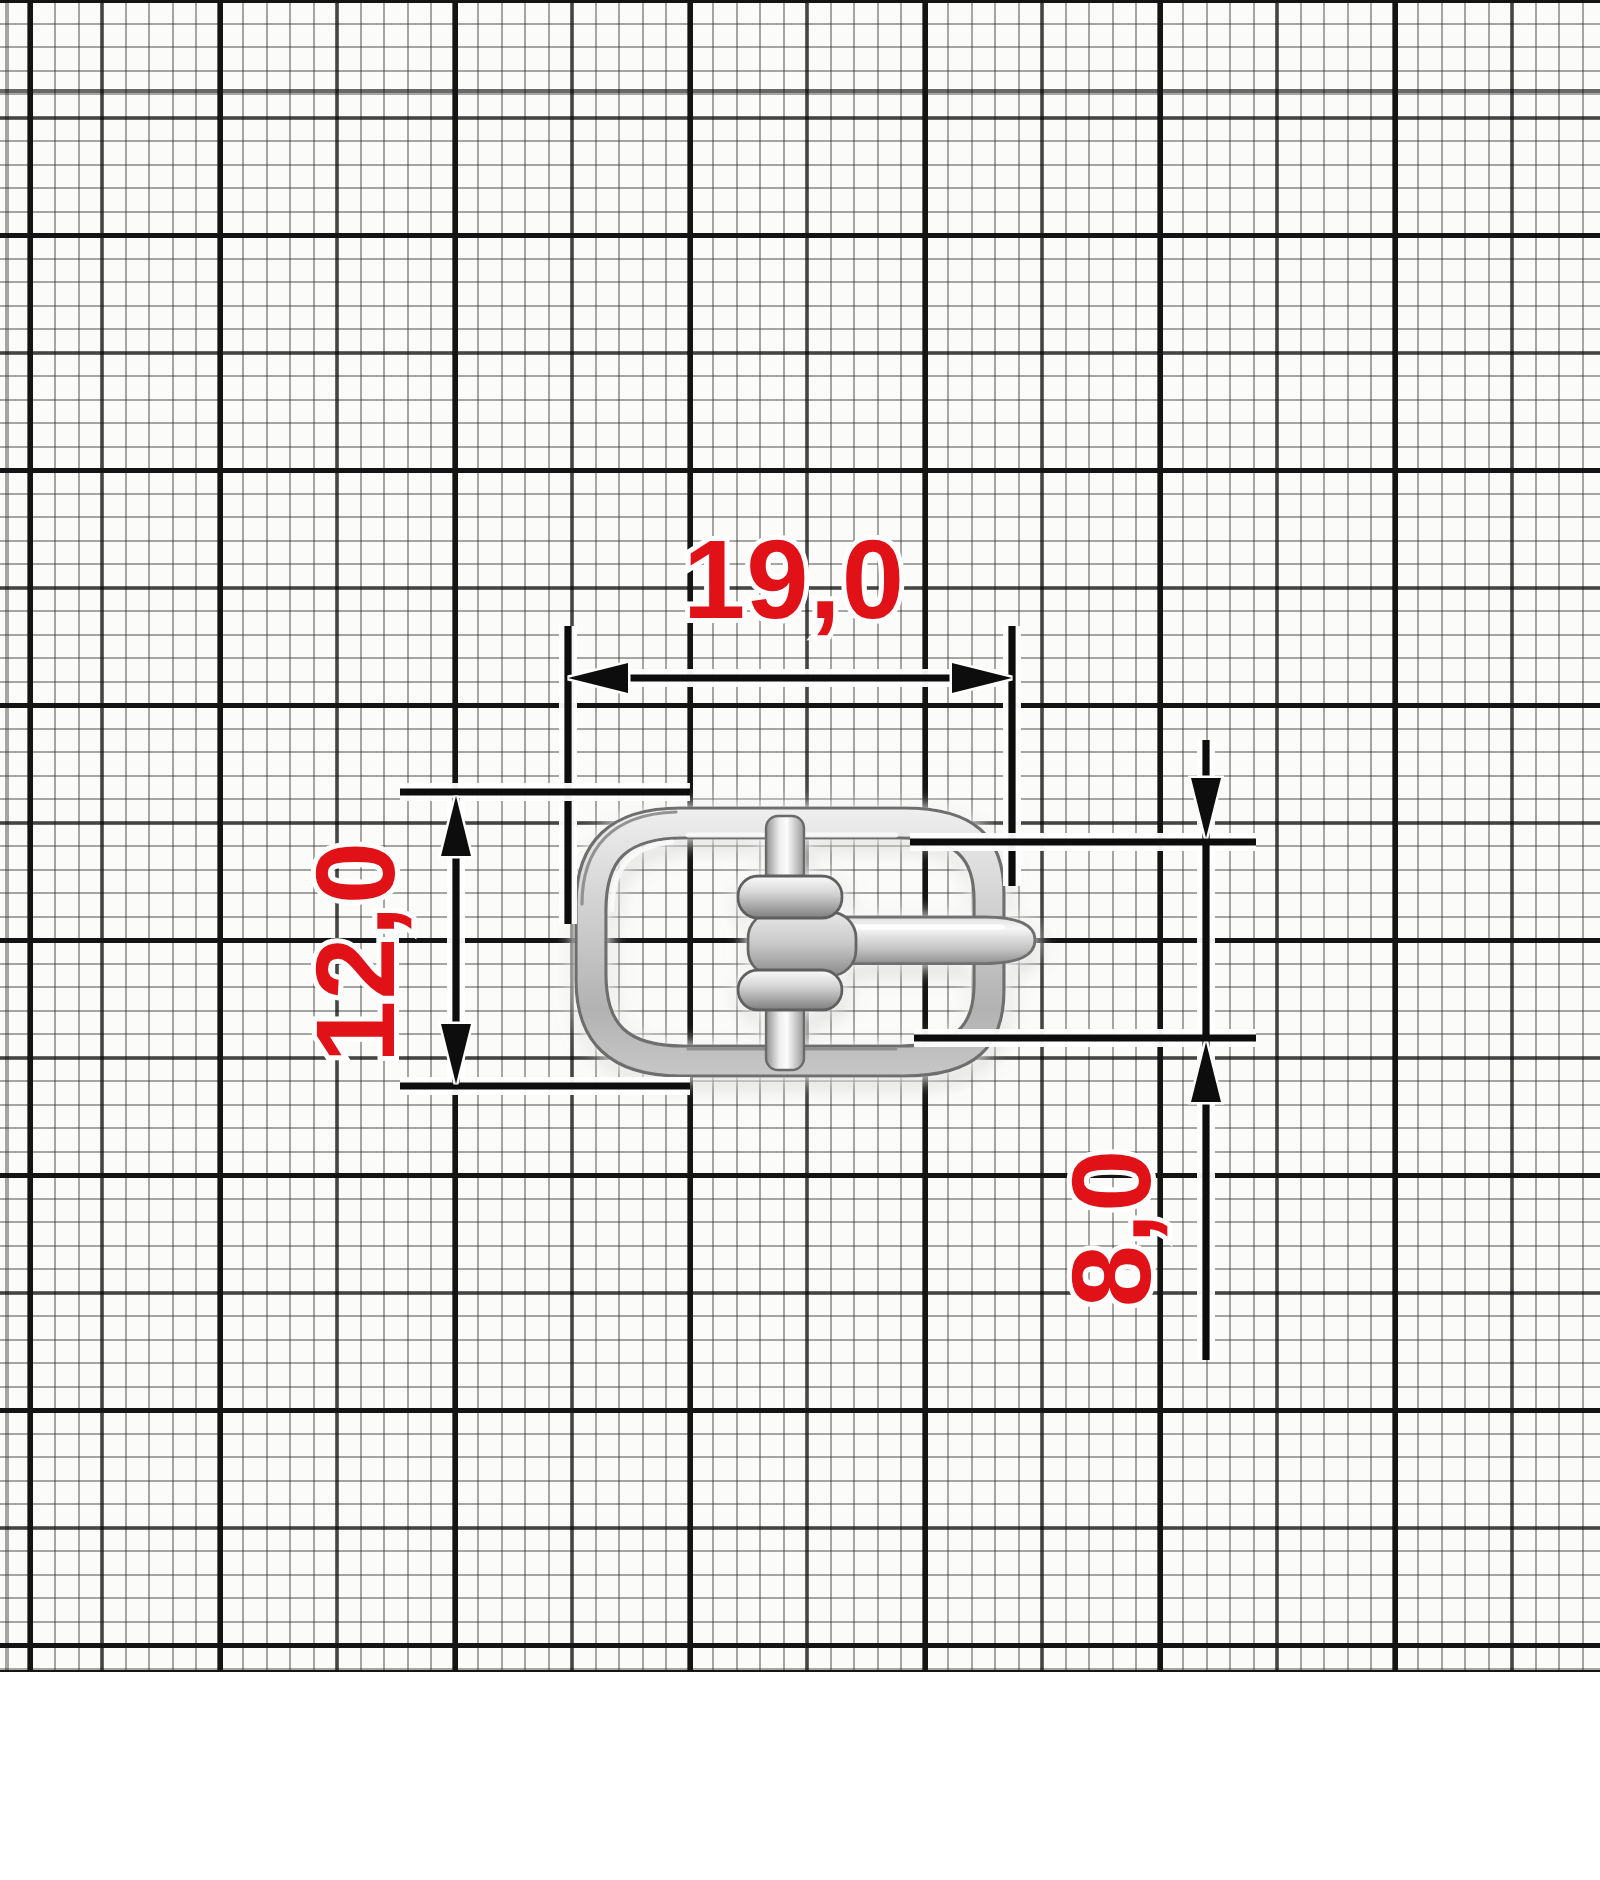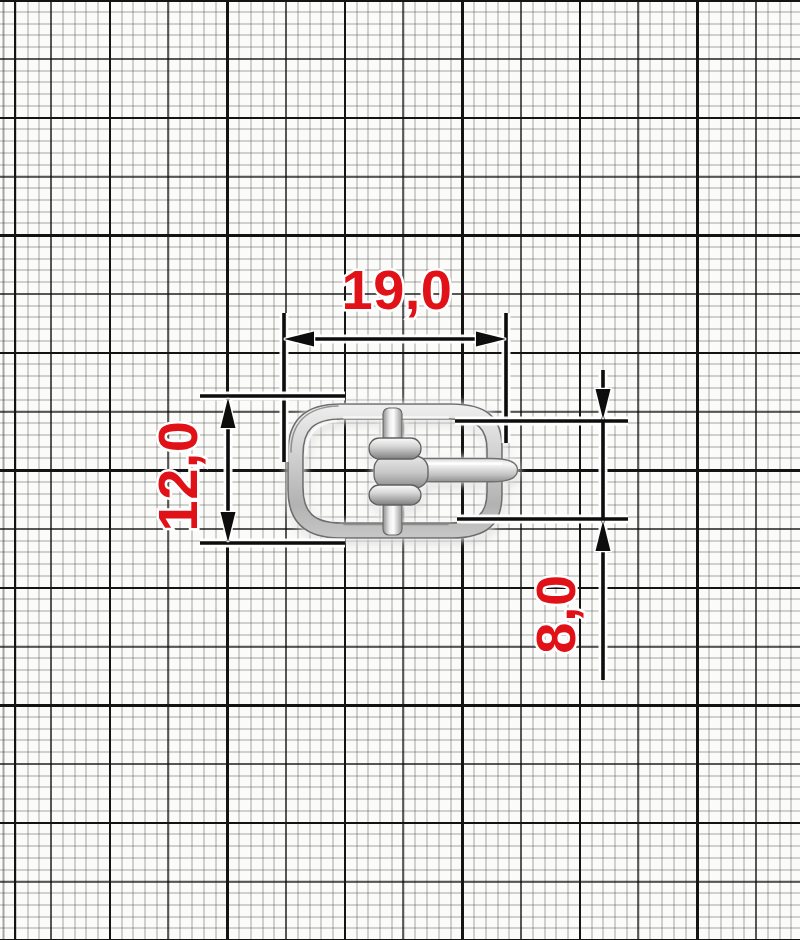--- a/index.html
+++ b/index.html
@@ -1,18 +1,18 @@
 <!DOCTYPE html>
 <html><head>
 <meta charset="utf-8">
 <style>
   html,body{margin:0;padding:0;background:#ffffff;}
   .paper{
     position:relative;
-    width:800px;height:940px;
+    width:800px;height:836px;
     overflow:hidden;
     background-color:#fbfbfa;
     background-image:
       repeating-linear-gradient(to right,  #141414 0 2.5px, transparent 2.5px 117.5px),
       repeating-linear-gradient(to bottom, #141414 0 2.5px, transparent 2.5px 117.5px),
       repeating-linear-gradient(to right,  rgba(0,0,0,0.58) 0 2px, transparent 2px 58.75px),
       repeating-linear-gradient(to bottom, rgba(0,0,0,0.58) 0 2px, transparent 2px 58.75px),
       repeating-linear-gradient(to right,  rgba(45,45,45,0.42) 0 1px, transparent 1px 11.75px),
       repeating-linear-gradient(to bottom, rgba(45,45,45,0.42) 0 1px, transparent 1px 11.75px);
     background-position: 109px 0, 0 -1px, 50px 0, 0 58px, 3.5px 0, 0 -0.5px;

